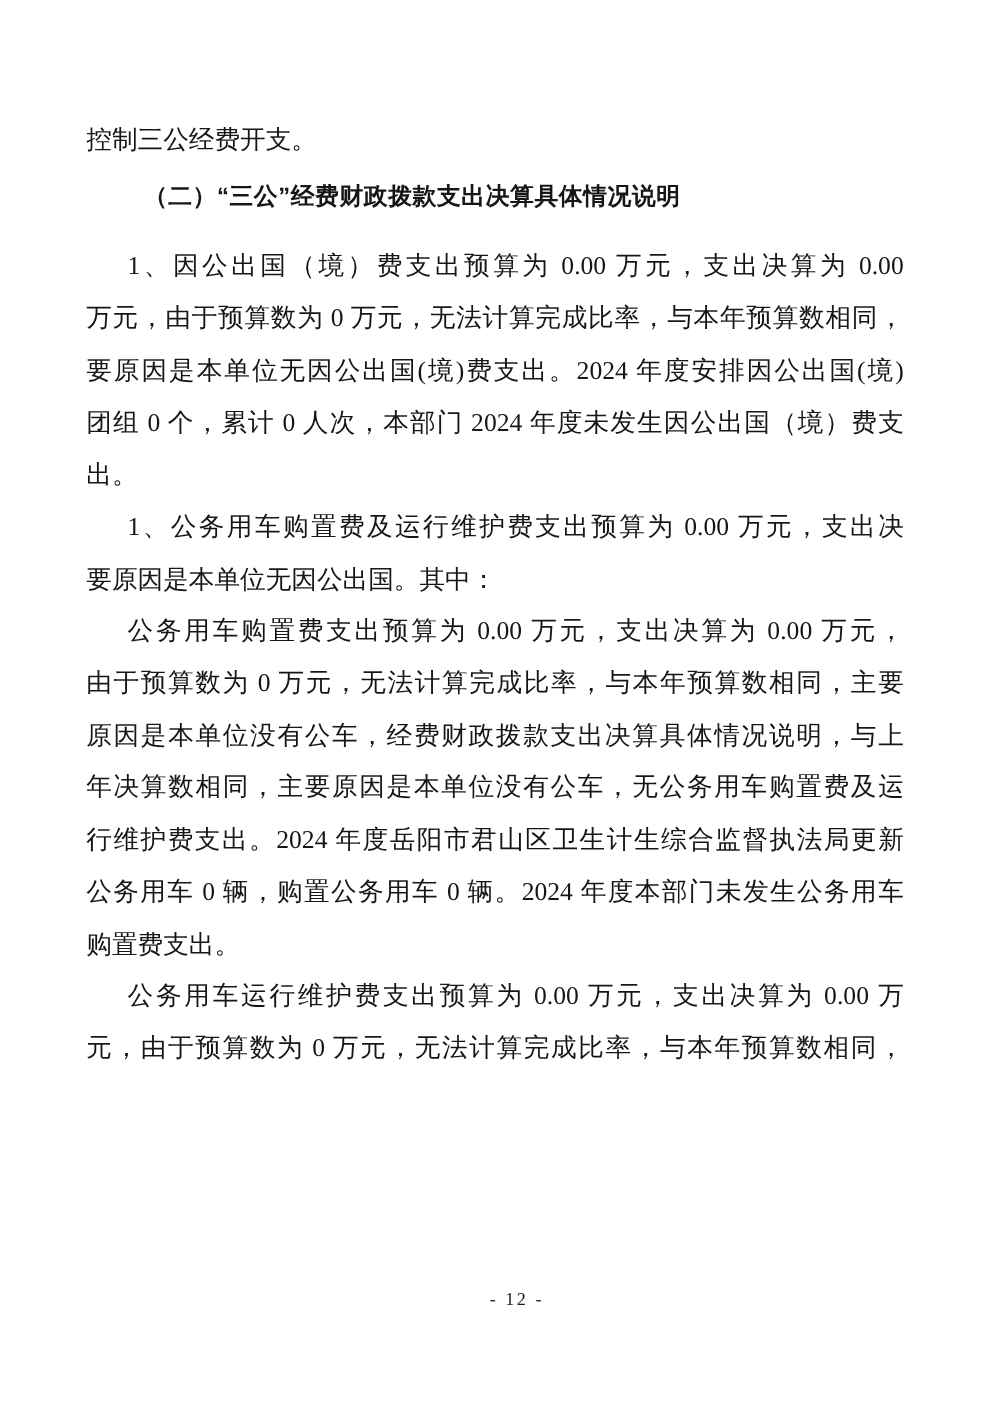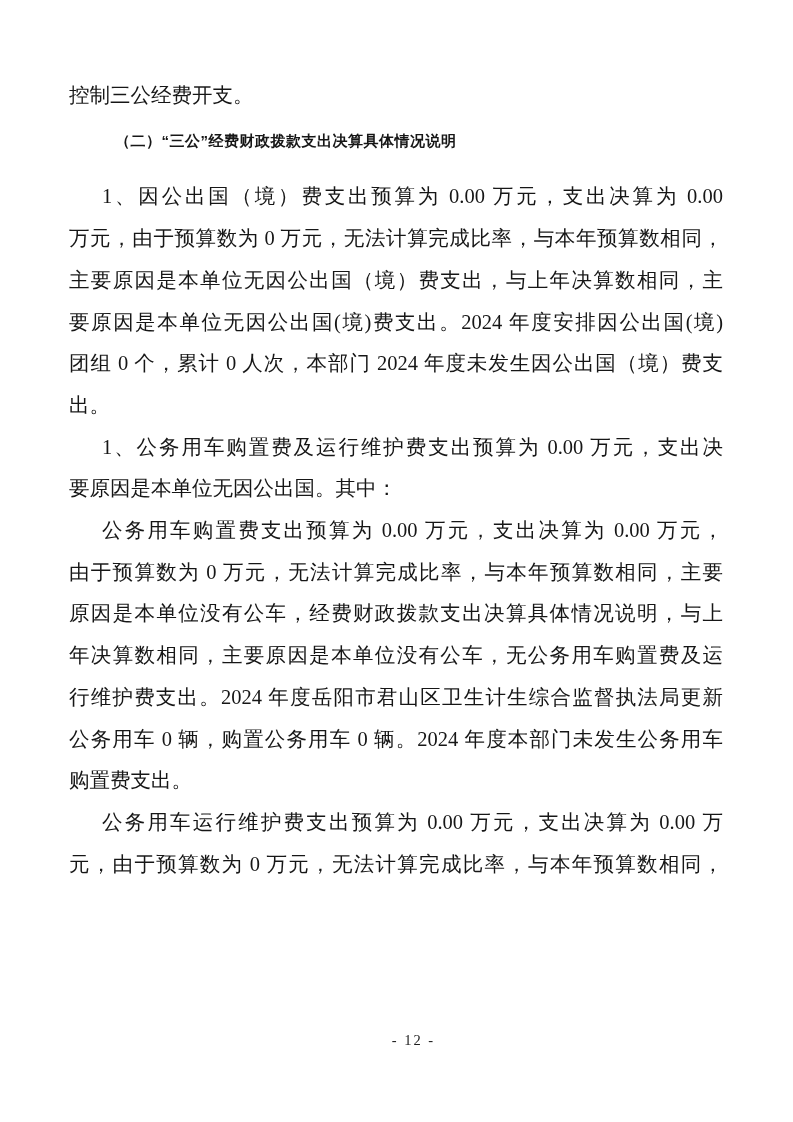--- a/index.html
+++ b/index.html
@@ -12,41 +12,41 @@
     width: 793px;
     height: 1122px;
     background: #ffffff;
     color: #161616;
     font-family: "Liberation Serif", "DejaVu Serif", serif;
     overflow: hidden;
   }
   .content {
     position: absolute;
     left: 69px;
-    top: 75px;
+    top: 92px;
     width: 654px;
     font-size: 20.5px;
     line-height: 41.7px;
   }
   .ln {
     width: 100%;
   }
   
   .just {
     text-align: justify;
     text-align-last: justify;
   }
   
   .ind {
     text-indent: 33px;
   }
   .heading {
     font-family: "Liberation Sans", "DejaVu Sans", sans-serif;
     font-weight: 700;
-    font-size: 15px;
+    font-size: 19px;
     text-indent: 46px;
     margin: 3px 0 15px 0;
     letter-spacing: 0.5px;
   }
   .footer {
     position: absolute;
     top: 1032px;
     left: 17px;
     width: 100%;
     text-align: center;
@@ -60,21 +60,20 @@
 
 <div class="page">
   <div class="content">
 
     <div class="ln">控制三公经费开支。</div>
 
     <div class="ln heading">（二）“三公”经费财政拨款支出决算具体情况说明</div>
 
     <div class="ln just ind">1、因公出国（境）费支出预算为 0.00 万元，支出决算为 0.00</div>
     <div class="ln just">万元，由于预算数为 0 万元，无法计算完成比率，与本年预算数相同，</div>
-    <div class="ln just">主要原因是本单位无因公出国（境）费支出，与上年决算数相同，主</div>
     <div class="ln just">要原因是本单位无因公出国(境)费支出。2024 年度安排因公出国(境)</div>
     <div class="ln just">团组 0 个，累计 0 人次，本部门 2024 年度未发生因公出国（境）费支</div>
     <div class="ln">出。</div>
 
     <div class="ln just ind">1、公务用车购置费及运行维护费支出预算为 0.00 万元，支出决</div>
     <div class="ln">要原因是本单位无因公出国。其中：</div>
 
     <div class="ln just ind">公务用车购置费支出预算为 0.00 万元，支出决算为 0.00 万元，</div>
     <div class="ln just">由于预算数为 0 万元，无法计算完成比率，与本年预算数相同，主要</div>
     <div class="ln just">原因是本单位没有公车，经费财政拨款支出决算具体情况说明，与上</div>

